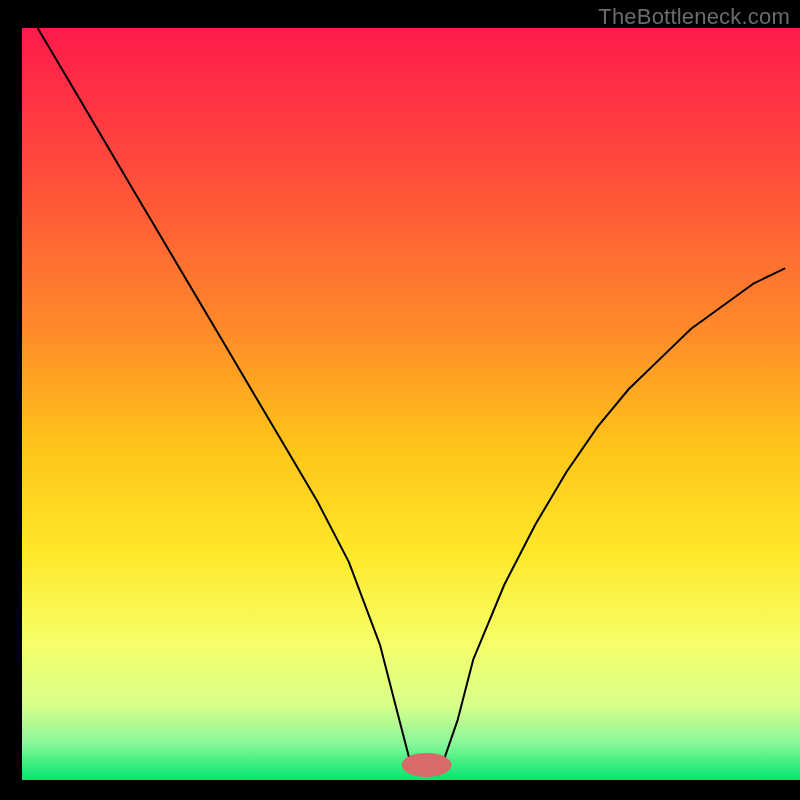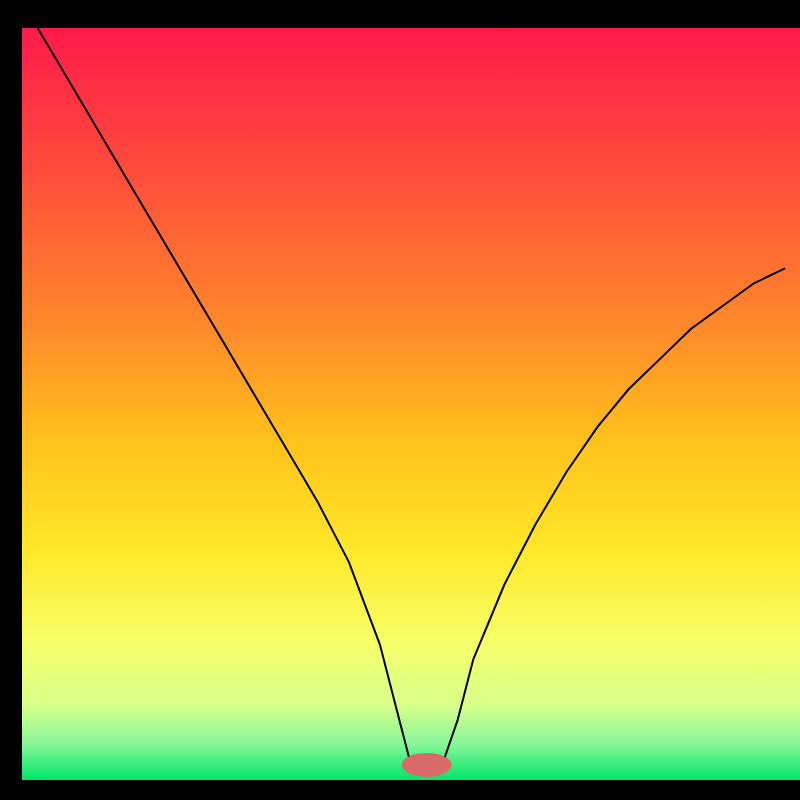--- a/index.html
+++ b/index.html
@@ -50,13 +50,14 @@
     </defs>
 
     <rect id="frame-rect" x="0" y="0" width="800" height="800" fill="#000000"></rect>
 
     <rect id="plot-rect" fill="url(#bg-grad)" x="22" y="28" width="778" height="752"></rect>
 
     <path id="curve-path" fill="none" d="M37.6 28.0 L68.7 80.6 L99.8 133.3 L130.9 185.9 L162.0 238.6 L193.2 291.2 L224.3 343.8 L255.4 396.5 L286.5 449.1 L317.6 501.8 L348.8 561.9 L379.9 644.6 L395.4 704.8 L411.0 765.0 L426.6 765.0 L442.1 765.0 L457.7 719.8 L473.2 659.7 L504.4 584.5 L535.5 524.3 L566.6 471.7 L597.7 426.6 L628.8 389.0 L660.0 358.9 L691.1 328.8 L722.2 306.2 L753.3 283.7 L784.4 268.6" stroke="#000000" stroke-width="2" stroke-linejoin="round" stroke-linecap="round"></path>
 
     <ellipse id="marker-ellipse" cx="426.56" cy="764.96" rx="24.896" ry="12.032" fill="#d86a6a"></ellipse>
   </svg>
+  <div class="watermark">TheBottleneck.com</div>
 </div>
 
 </body></html>

